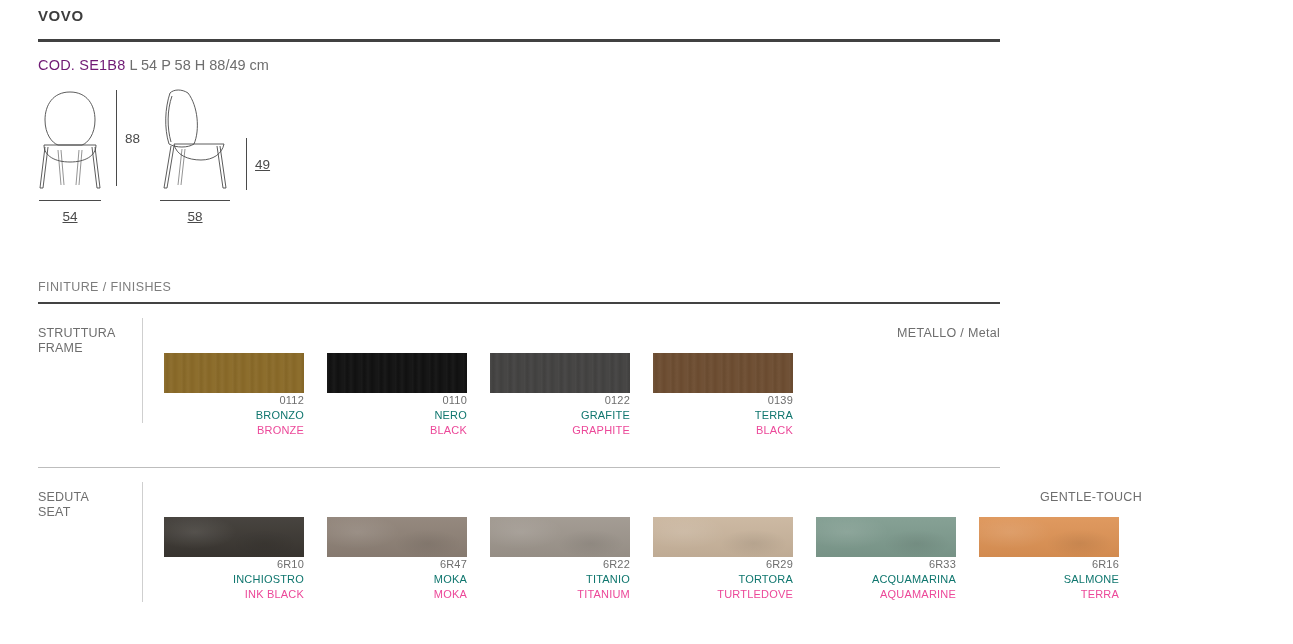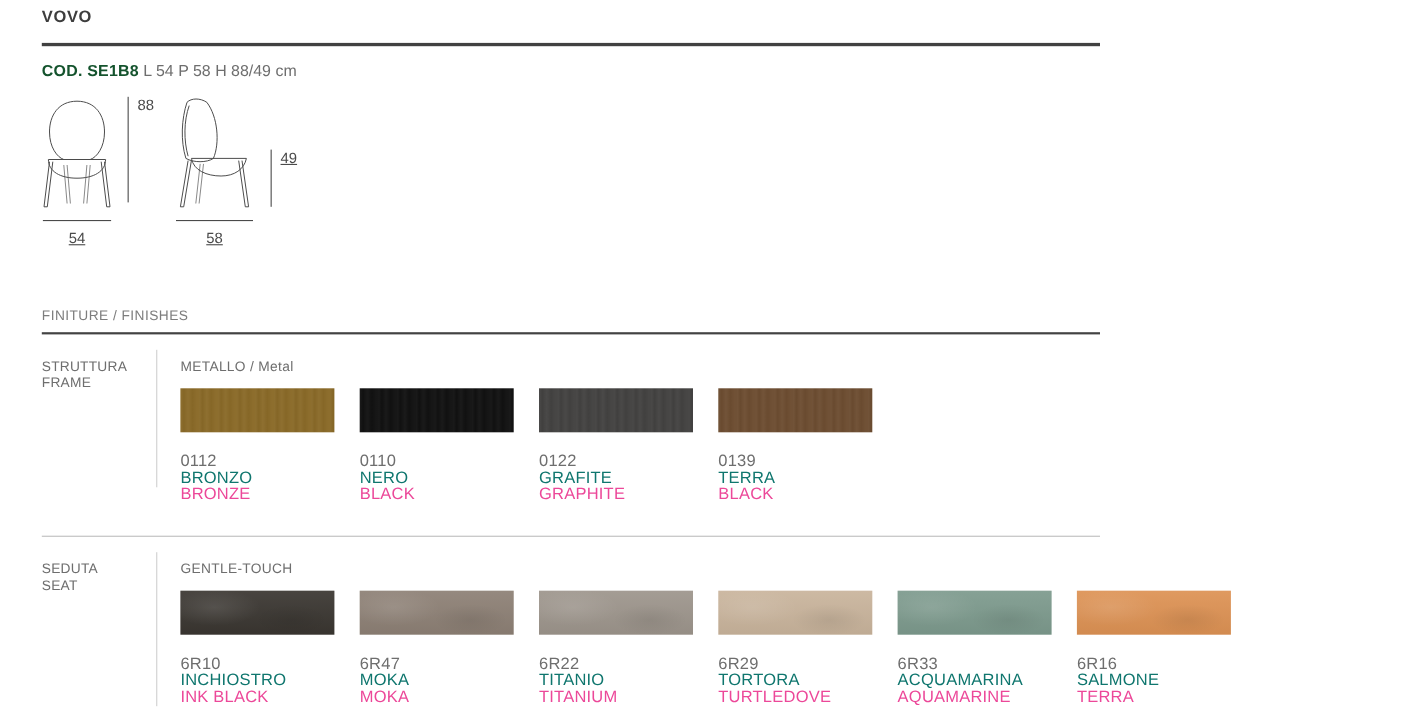--- a/index.html
+++ b/index.html
@@ -39,42 +39,43 @@
     background: #414141;
     width: 100%;
   }
   .code-line {
     margin-top: 15px;
     font-size: 14.5px;
     color: #6e6e6e;
     line-height: 17px;
   }
   .code-line .code-bold {
-    font-weight: bold;
-    color: #14532d;
+    font-weight: normal;
+    color: #701a75;
     letter-spacing: 0.2px;
   }
 
   
   .drawings {
     margin-top: 14px;
     display: flex;
     align-items: flex-start;
     height: 150px;
   }
   .dwg-block {
     position: relative;
   }
   .dwg-block svg { display: block; }
   .dim-value {
     font-size: 13.5px;
     color: #4a4a4a;
   }
   .dim-v-wrap {
     display: flex;
+    align-items: center;
     height: 100px;
     margin-left: 4px;
   }
   .dim-v-line {
     width: 1px;
     background: #4a4a4a;
   }
   .dim-v-label { margin-left: 8px; }
   .dim-h-wrap {
     display: flex;
@@ -121,20 +122,21 @@
   }
   .finish-divider {
     width: 1px;
     background: #cfcfcf;
     flex: 0 0 1px;
     margin-right: 21px;
   }
   .finish-body {
     flex: 1 1 auto;
     padding-top: 22px;
+    text-align: right;
   }
   .material-name {
     font-size: 12.5px;
     color: #6e6e6e;
     letter-spacing: 0.3px;
     line-height: 14px;
     margin-bottom: 13px;
   }
   .swatch-row {
     display: flex;
@@ -164,22 +166,22 @@
   .swatch-chip.fabric::after {
     content: "";
     position: absolute;
     inset: 0;
     background:
       radial-gradient(ellipse 60px 24px at 22% 38%, rgba(255,255,255,0.10), rgba(255,255,255,0) 70%),
       radial-gradient(ellipse 48px 20px at 72% 66%, rgba(0,0,0,0.07), rgba(0,0,0,0) 70%),
       linear-gradient(180deg, rgba(255,255,255,0.07) 0%, rgba(0,0,0,0.05) 100%);
   }
   .swatch-meta {
-    margin-top: 20px;
-    font-size: 15px;
+    margin-top: 0;
+    font-size: 11px;
     line-height: 14.8px;
     color: #6e6e6e;
     letter-spacing: 0.2px;
   }
   .swatch-code { color: #6e6e6e; }
   .swatch-it { color: #0f766e; }
   .swatch-en { color: #ec4899; }
   .rule-gap { margin-top: 30px; }
 </style>
 </head>

